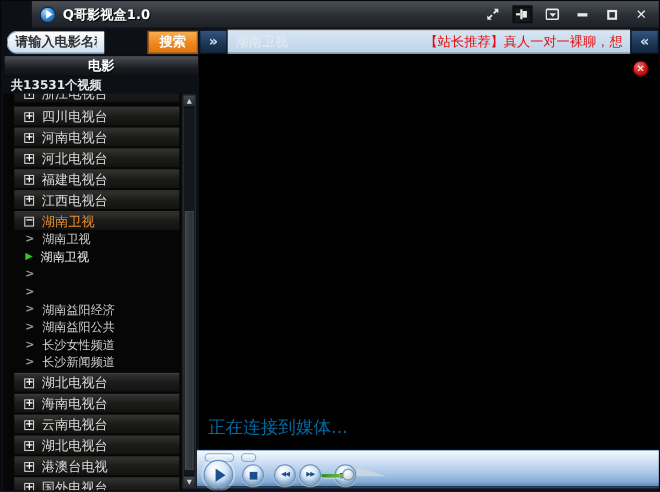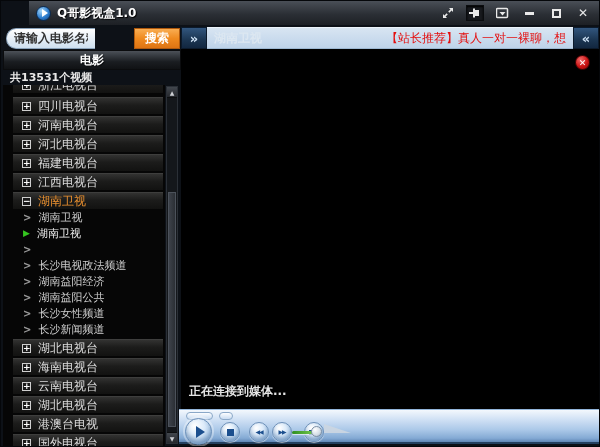--- a/index.html
+++ b/index.html
@@ -58,21 +58,21 @@
     color:#cfe2f5; font-size:13px; font-weight:bold; display:flex; align-items:center; justify-content:center; cursor:pointer; }
   .marquee { flex:1; background:linear-gradient(#d8e5f2,#bed3e9); border-top:1px solid #ecf3fa; border-bottom:1px solid #9db8d2;
     display:flex; align-items:center; padding:0 7px; overflow:hidden; }
   .ghost-title { color:#dce7f1; font-size:12px; font-weight:bold; }
   .promo { margin-left:auto; color:#e40f0f; font-size:12px; font-weight:normal; white-space:nowrap; }
 
   .video { position:absolute; left:180px; top:48px; width:418px; height:360px; background:#000; }
   .ad-close { position:absolute; right:9px; top:6px; width:15px; height:15px; border-radius:50%;
     background:radial-gradient(circle at 35% 28%, #f26a6a, #cc1414 55%, #8c0707); border:1px solid #4a0404;
     color:#fff; font-size:9px; font-weight:bold; display:flex; align-items:center; justify-content:center; cursor:pointer; }
-  .status { position:absolute; left:8px; bottom:9px; color:#e5e5e5; font-size:12px;font-weight:bold; }
+  .status { position:absolute; left:8px; bottom:9px; color:#0369a1; font-size:16px; }
 
   
   .controlbar { position:absolute; left:178px; top:408px; width:420px; height:35px;
     background:linear-gradient(#f3f8fd,#d2e2f5 28%,#abc8e8 62%,#84aad4 88%,#5f86b5);
     border-top:1px solid #93b5da; border-bottom:2px solid #24405f; }
   .seek-thumb { position:absolute; left:7px; top:2px; width:27px; height:8px; border-radius:4px;
     background:linear-gradient(#fdfeff,#c9dcf2); border:1px solid #8aa8c8; cursor:grab; }
   .seek-piece { position:absolute; left:40px; top:2px; width:14px; height:8px; border-radius:4px;
     background:linear-gradient(#fdfeff,#c9dcf2); border:1px solid #8aa8c8; }
   .cbtn { position:absolute; border-radius:50%; cursor:pointer;
@@ -187,21 +187,20 @@
     </div>
     <div class="row-sub playing">
       <span class="arrow">▶</span>
       <span class="label">湖南卫视</span>
     </div>
     <div class="row-sub">
       <span class="arrow">&gt;</span>
     </div>
     <div class="row-sub">
       <span class="arrow">&gt;</span>
-      <span class="label">长沙电视政法频道</span>
     </div>
     <div class="row-sub">
       <span class="arrow">&gt;</span>
       <span class="label">湖南益阳经济</span>
     </div>
     <div class="row-sub">
       <span class="arrow">&gt;</span>
       <span class="label">湖南益阳公共</span>
     </div>
     <div class="row-sub">

